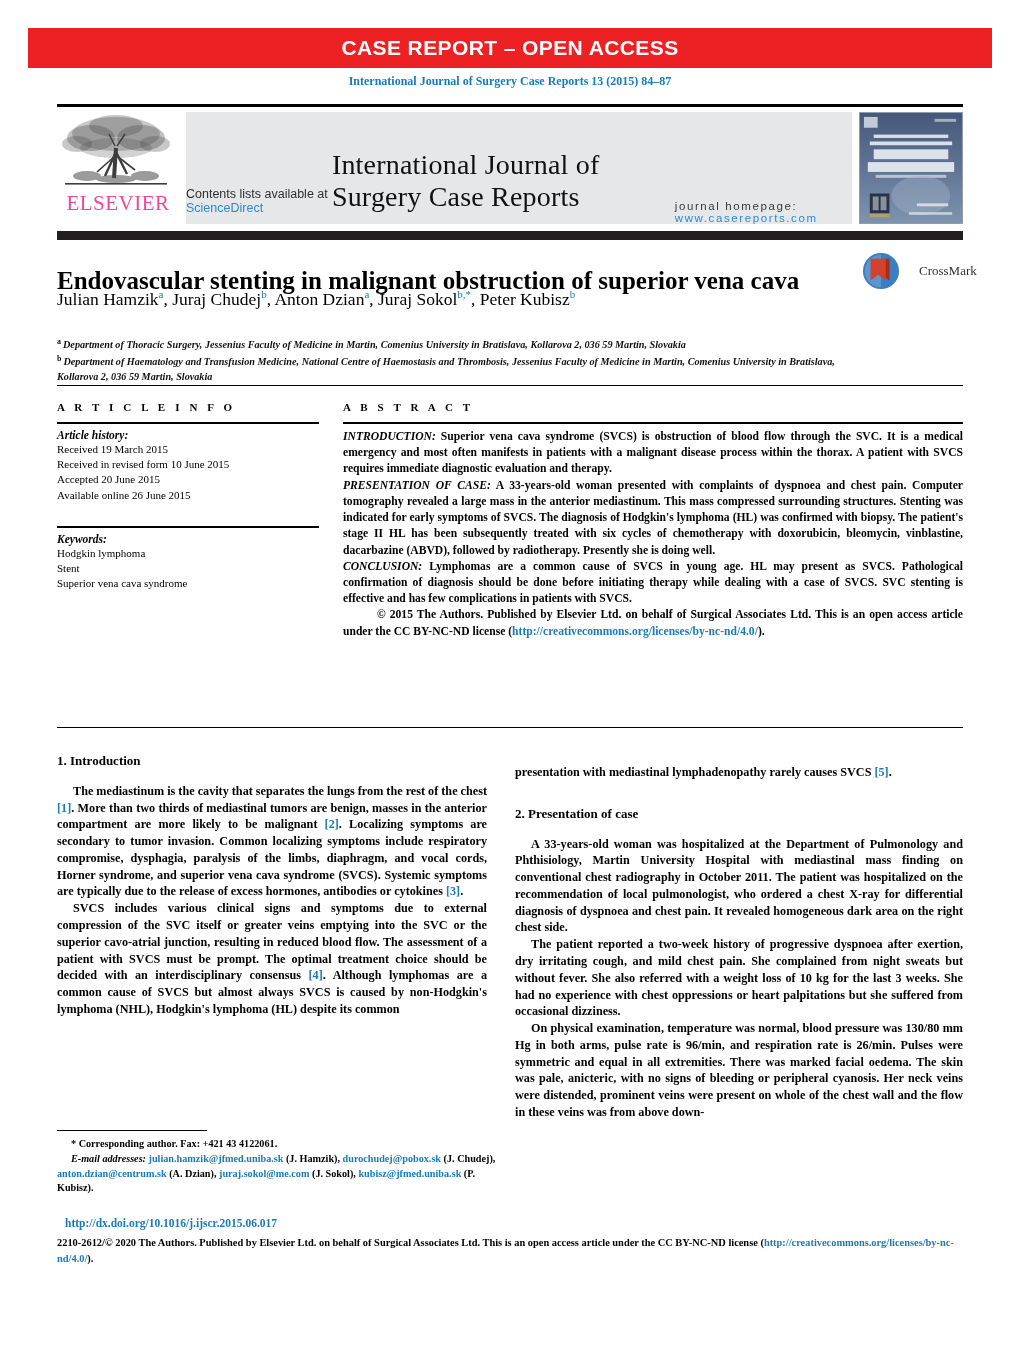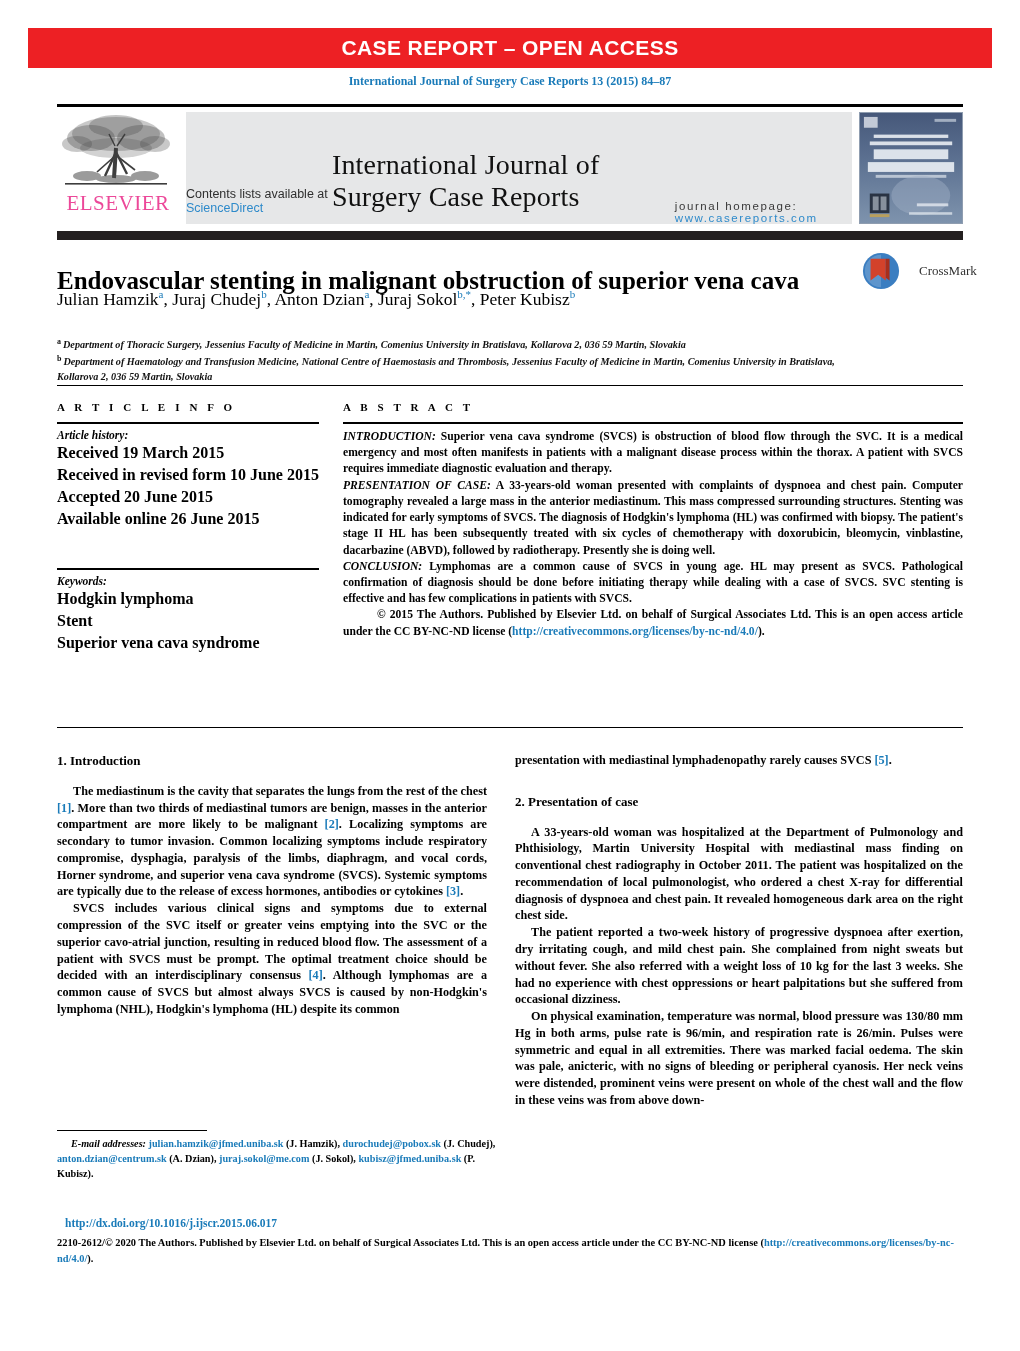--- a/index.html
+++ b/index.html
@@ -242,25 +242,25 @@
     background: #000;
     margin-bottom: 5px;
   }
   .sub-ital {
     font-style: italic;
     font-weight: bold;
     font-size: 11.5px;
     margin-bottom: 1px;
   }
   .info-line {
-    font-size: 16px;
+    font-size: 11px;
     line-height: 1.38;
-    font-weight: bold;
-  }
-  .kw-block { margin-top: 38px; }
+    font-weight: normal;
+  }
+  .kw-block { margin-top: 23px; }
 
   
   .abscol {
     position: absolute;
     left: 343px;
     top: 401px;
     width: 620px;
     font-family: "Liberation Serif", serif;
   }
   .abs-body {
@@ -285,21 +285,21 @@
     top: 752px;
     width: 430px;
     font-family: "Liberation Serif", serif;
     font-size: 12.2px;
     line-height: 1.375;
     text-align: justify;
     color: #000;
     font-weight: bold;
   }
   .bodycol.left  { left: 57px; }
-  .bodycol.right { left: 515px; width: 448px; }
+  .bodycol.right { left: 515px; width: 448px; margin-top: 12px; }
   .bodycol p { margin: 0; text-indent: 16px; }
   .bodycol p.noind { text-indent: 0; }
   .sec-head {
     font-family: "Liberation Serif", serif;
     font-size: 13px;
     font-weight: bold;
     margin: 0 0 13px 0;
     text-indent: 0 !important;
   }
   .sec-head2 { margin-top: 24px; }
@@ -501,20 +501,21 @@
   <h2 class="sec-head sec-head2">2.  Presentation of case</h2>
   <div id="right-paragraphs">
       <p>A 33-years-old woman was hospitalized at the Department of Pulmonology and Phthisiology, Martin University Hospital with mediastinal mass finding on conventional chest radiography in October 2011. The patient was hospitalized on the recommendation of local pulmonologist, who ordered a chest X-ray for differential diagnosis of dyspnoea and chest pain. It revealed homogeneous dark area on the right chest side.</p>
       <p>The patient reported a two-week history of progressive dyspnoea after exertion, dry irritating cough, and mild chest pain. She complained from night sweats but without fever. She also referred with a weight loss of 10 kg for the last 3 weeks. She had no experience with chest oppressions or heart palpitations but she suffered from occasional dizziness.</p>
       <p>On physical examination, temperature was normal, blood pressure was 130/80 mm Hg in both arms, pulse rate is 96/min, and respiration rate is 26/min. Pulses were symmetric and equal in all extremities. There was marked facial oedema. The skin was pale, anicteric, with no signs of bleeding or peripheral cyanosis. Her neck veins were distended, prominent veins were present on whole of the chest wall and the flow in these veins was from above down-</p>
     </div>
 </div>
 
 <div class="fn-rule"></div>
 <div class="footnote">
+  <div class="fn-indent">* Corresponding author. Fax: +421 43 4122061.</div>
   <div id="email-line" class="fn-indent"><span class="ital">E-mail addresses: </span><a class="lnk" href="#" style="text-decoration: none;">julian.hamzik@jfmed.uniba.sk</a> (J. Hamzik), <a class="lnk" href="#" style="text-decoration: none;">durochudej@pobox.sk</a> (J. Chudej), <a class="lnk" href="#" style="text-decoration: none;">anton.dzian@centrum.sk</a> (A. Dzian), <a class="lnk" href="#" style="text-decoration: none;">juraj.sokol@me.com</a> (J. Sokol), <a class="lnk" href="#" style="text-decoration: none;">kubisz@jfmed.uniba.sk</a> (P. Kubisz).</div>
 </div>
 
 <div class="doi">
   <a href="#" style="color:#1a7bb9;text-decoration:none">http://dx.doi.org/10.1016/j.ijscr.2015.06.017</a>
 </div>
 
 <div class="issn">
   <span>2210-2612/© 2020 The Authors. Published by Elsevier Ltd. on behalf of Surgical Associates Ltd. This is an open access article under the CC BY-NC-ND license (</span><a class="lnk" href="#" style="text-decoration:none">http://creativecommons.org/licenses/by-nc-nd/4.0/</a><span>).</span>
 </div>

